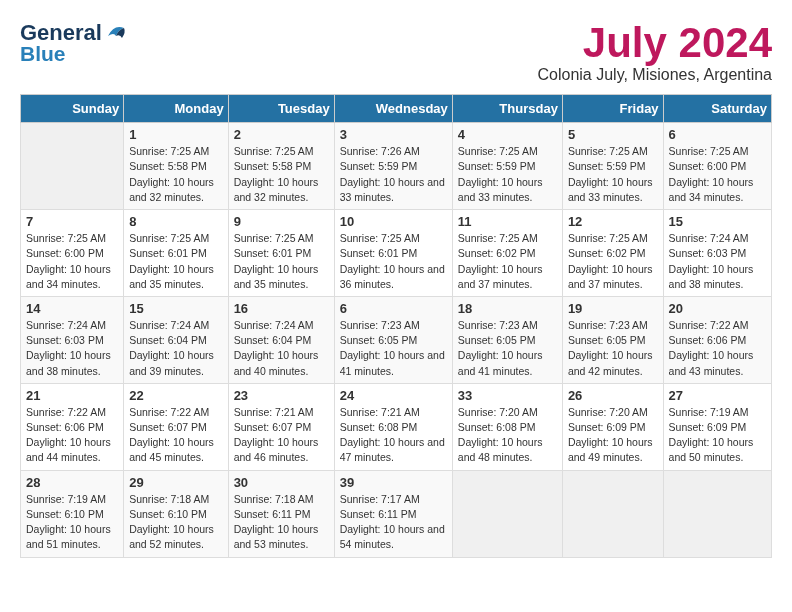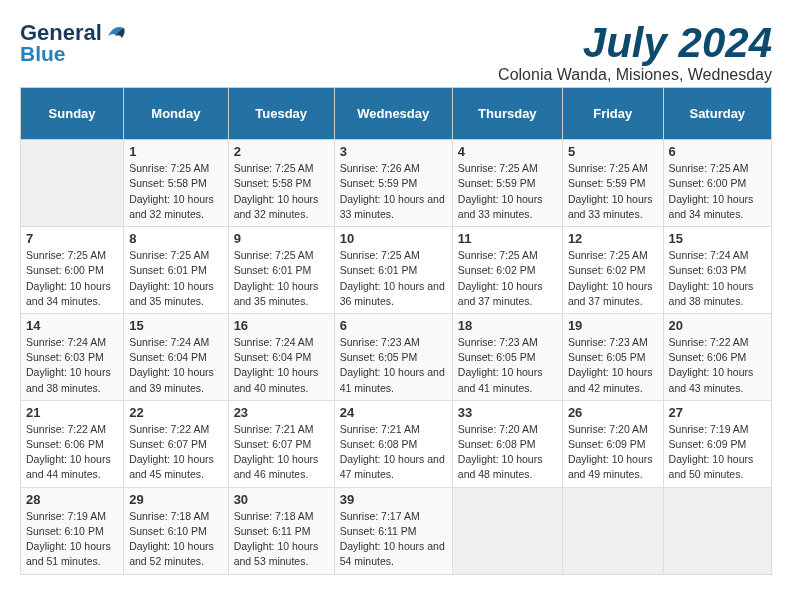--- a/index.html
+++ b/index.html
@@ -7,58 +7,57 @@
       font-family: Arial, sans-serif;
       background: #fff;
       width: 792px;
       min-height: 612px;
       padding: 20px;
     }
     .header {
       display: flex;
       justify-content: space-between;
       align-items: flex-start;
-      margin-bottom: 3px;
+      margin-bottom: 10px;
     }
     .logo {
       display: flex;
       flex-direction: column;
       align-items: flex-start;
     }
     .logo-row {
       display: flex;
       align-items: center;
       gap: 2px;
     }
     .title-block {
       text-align: right;
     }
     .month-year {
       font-size: 42px;
       font-weight: bold;
-      color: #0c4a6e;
+      color: #be185d;
       line-height: 1.1;
-      font-style: italic;
     }
     .location {
       font-size: 16px;
       color: #333;
     }
     table {
       width: 100%;
       border-collapse: collapse;
       font-size: 11px;
     }
     thead tr {
       background-color: #2471a3;
       color: #fff;
     }
     thead th {
-      padding: 18px 4px;
-      text-align: center;
+      padding: 6px 4px;
+      text-align: right;
       font-size: 13px;
       font-weight: bold;
       border: 1px solid #ccc;
     }
     tbody tr {
       vertical-align: top;
     }
     tbody tr:nth-child(odd) {
       background: #f9f9f9;
     }
@@ -97,21 +96,21 @@
       <span style="font-size:22px; font-weight:bold; color:#1a3a5c;">General</span>
       <svg width="28" height="22" viewBox="0 0 28 22">
         <path d="M4 14 Q10 2 20 6 Q14 8 12 14 Q10 10 4 14Z" fill="#2980b9"></path>
         <path d="M12 14 Q14 8 20 6 Q22 10 18 16 Q16 12 12 14Z" fill="#1a3a5c"></path>
       </svg>
     </div>
     <span style="font-size:21px; font-weight:bold; color:#2980b9; margin-top:-4px;">Blue</span>
   </div>
   <div class="title-block">
     <div class="month-year">July 2024</div>
-    <div class="location">Colonia Wanda, Misiones, Wednesday</div>
+    <div class="location">Colonia July, Misiones, Argentina</div>
   </div>
 </div>
 
 <table>
   <thead>
     <tr id="weekday-header">
     <th>Sunday</th>
         <th>Monday</th>
         <th>Tuesday</th>
         <th>Wednesday</th>

